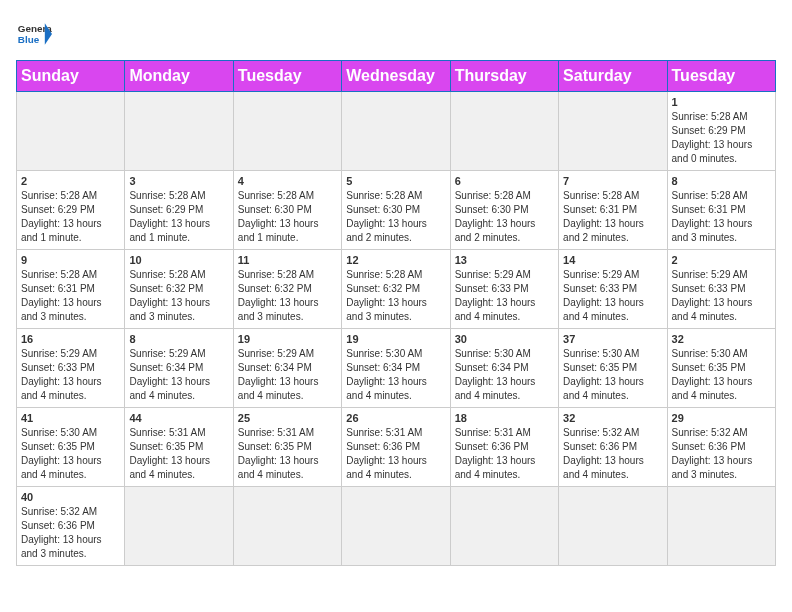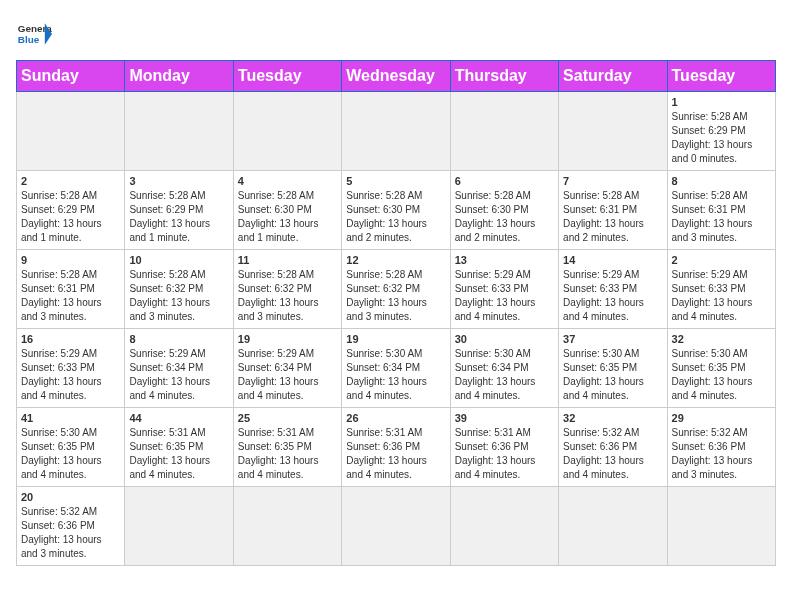--- a/index.html
+++ b/index.html
@@ -273,41 +273,41 @@
 Sunset: 6:35 PM
 Daylight: 13 hours and 4 minutes.</div>
         </td>
         <td>
           <div class="day-number">26</div>
           <div class="day-info" style="white-space: pre-line;">Sunrise: 5:31 AM
 Sunset: 6:36 PM
 Daylight: 13 hours and 4 minutes.</div>
         </td>
         <td>
-          <div class="day-number">39</div>
+          <div class="day-number">18</div>
           <div class="day-info" style="white-space: pre-line;">Sunrise: 5:31 AM
 Sunset: 6:36 PM
 Daylight: 13 hours and 4 minutes.</div>
         </td>
         <td>
           <div class="day-number">32</div>
           <div class="day-info" style="white-space: pre-line;">Sunrise: 5:32 AM
 Sunset: 6:36 PM
 Daylight: 13 hours and 4 minutes.</div>
         </td>
         <td>
           <div class="day-number">29</div>
           <div class="day-info" style="white-space: pre-line;">Sunrise: 5:32 AM
 Sunset: 6:36 PM
 Daylight: 13 hours and 3 minutes.</div>
         </td>
       </tr>
       <tr>
         <td>
-          <div class="day-number">20</div>
+          <div class="day-number">40</div>
           <div class="day-info" style="white-space: pre-line;">Sunrise: 5:32 AM
 Sunset: 6:36 PM
 Daylight: 13 hours and 3 minutes.</div>
         </td>
         <td class="empty"></td>
         <td class="empty"></td>
         <td class="empty"></td>
         <td class="empty"></td>
         <td class="empty"></td>
         <td class="empty"></td>

